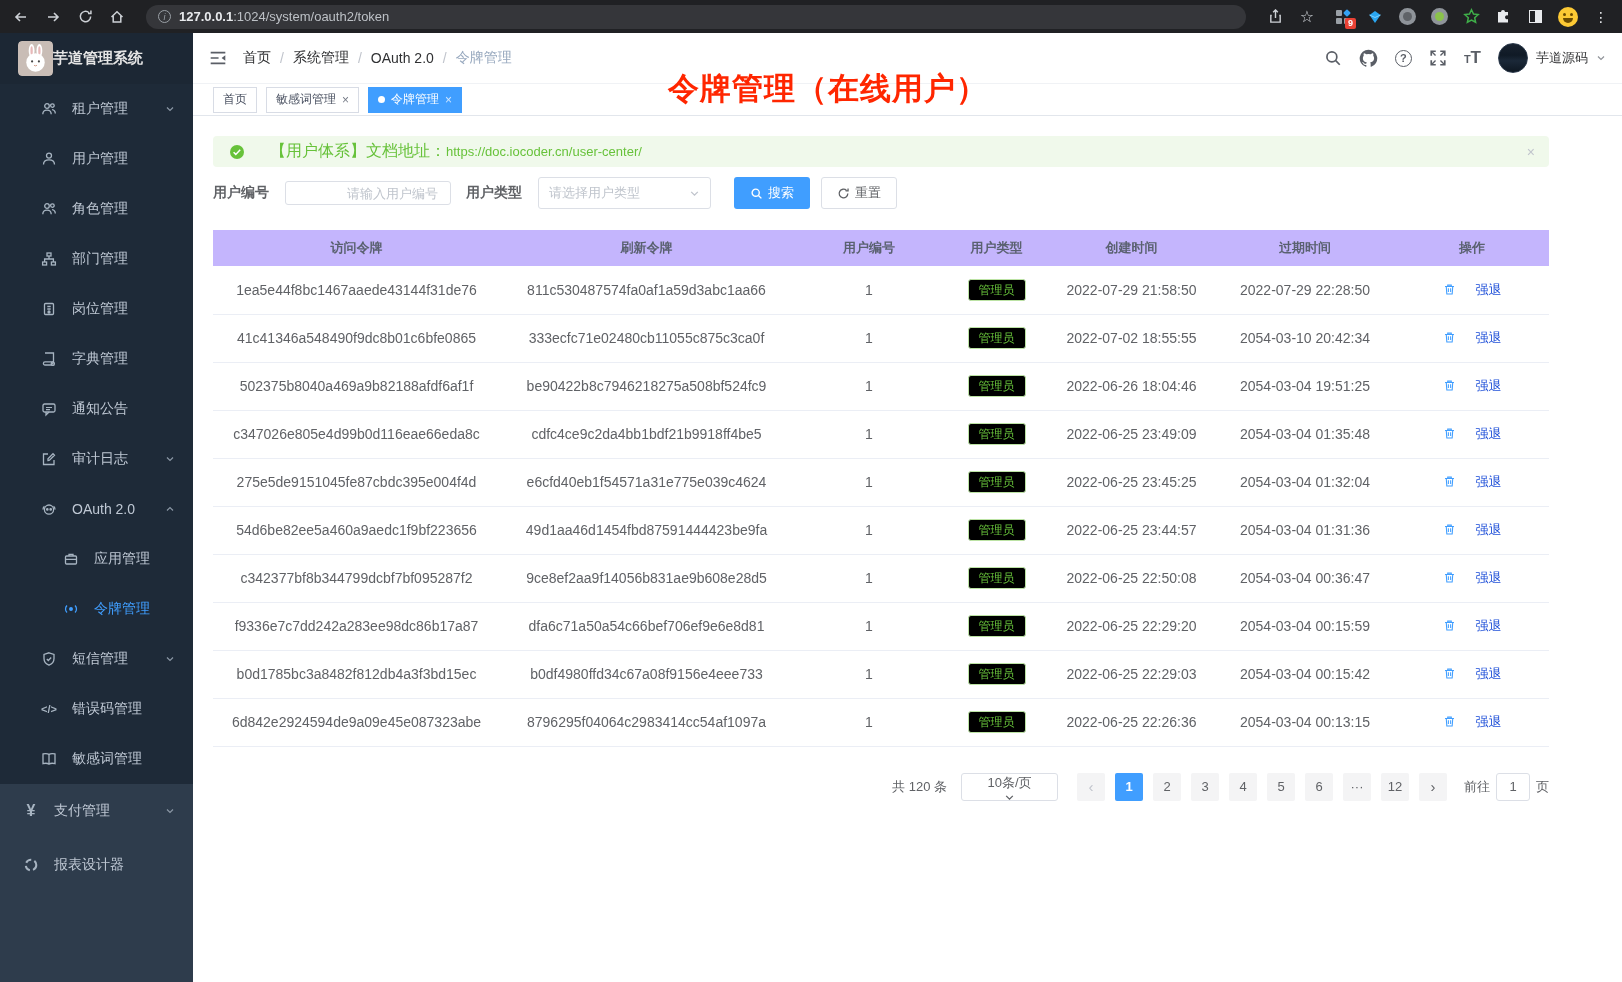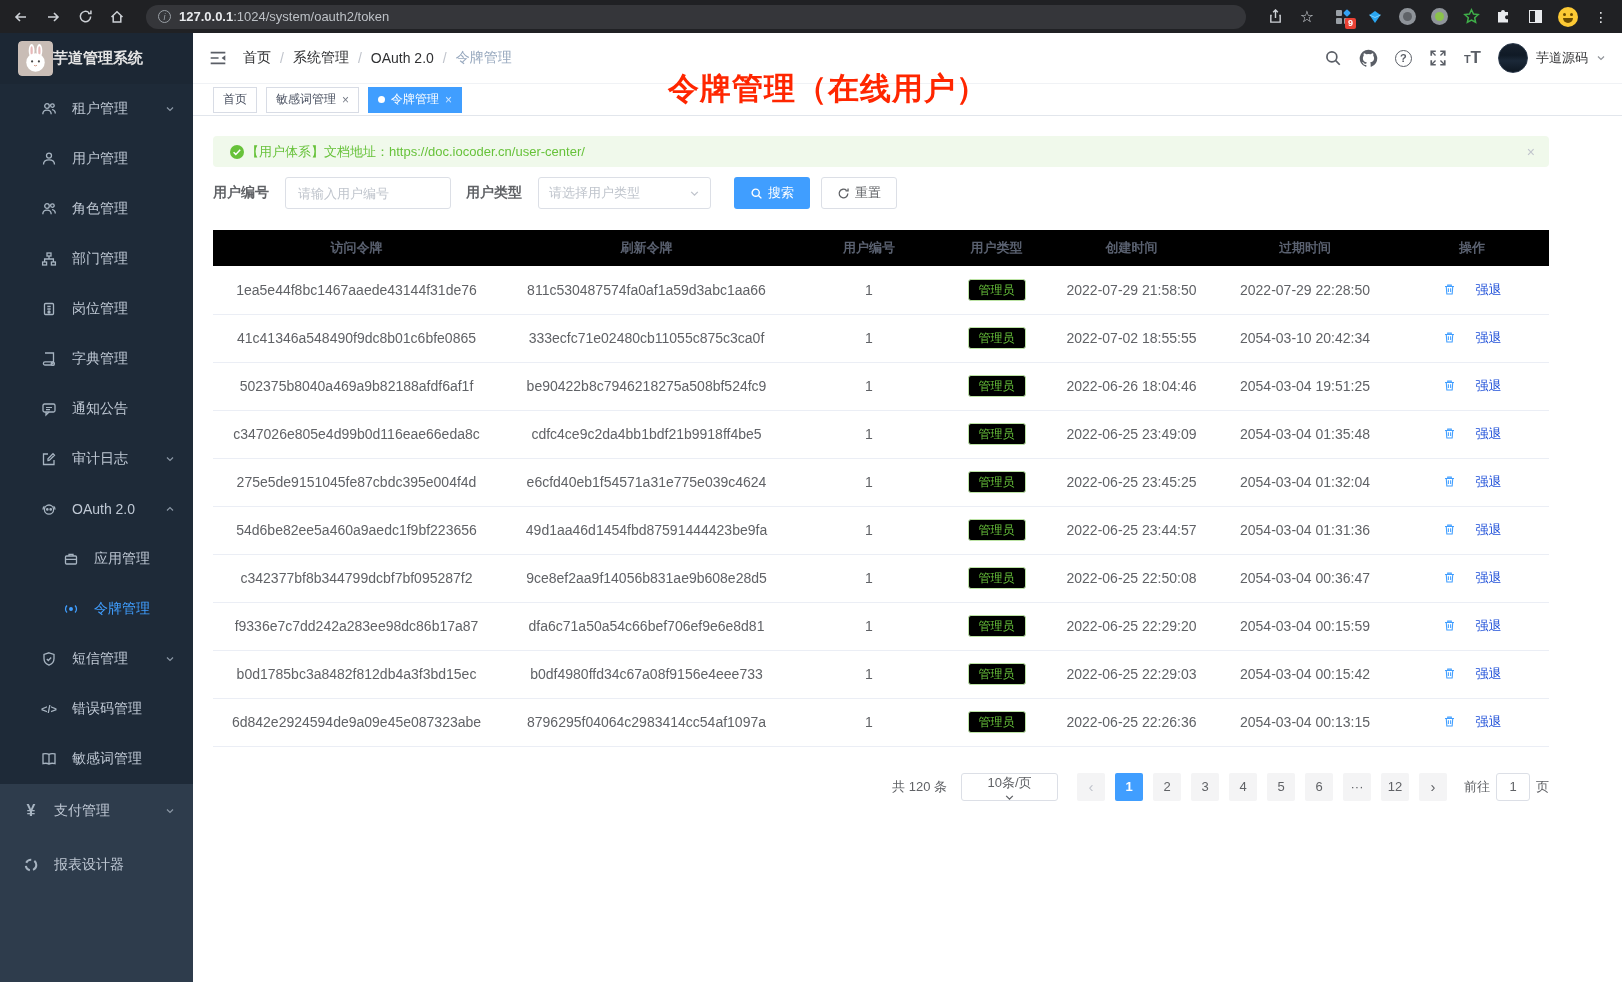--- a/index.html
+++ b/index.html
@@ -87,43 +87,43 @@
   .tag-tab.active { background:#409eff; border-color:#409eff; color:#fff; }
   .tab-dot { width:7px; height:7px; border-radius:50%; background:#fff; display:inline-block; }
   .tab-close { font-size:12px; line-height:1; opacity:.75; }
 
   
   .content { padding:20px 0 0 20px; flex:1; overflow:hidden; }
   .content-inner { width:1336px; }
 
   .alert { height:31px; background:#f0f9eb; border-radius:4px; display:flex;
     align-items:center; padding:0 16px; position:relative; }
-  .alert-text { font-size:13px; color:#67c23a; margin-left:1px; }
+  .alert-text { font-size:16px; color:#67c23a; margin-left:25px; }
   .alert-link { font-size:13px; color:#67c23a; text-decoration:none; }
   .alert-close { position:absolute; right:14px; color:#c0c4cc; font-size:14px; cursor:pointer; }
 
   .filters { display:flex; align-items:center; margin-top:10px; height:32px; }
   .f-label { font-weight:700; color:#606266; font-size:14px; margin-right:16px; white-space:nowrap; }
-  .f-input { width:166px; height:32px; border:1px solid #dcdfe6; border-radius:3px;
+  .f-input { width:166px; height:24px; border:1px solid #dcdfe6; border-radius:3px;
     padding:0 12px; font-size:13px; color:#606266; outline:none; margin-right:15px;
-    font-family:inherit; }
+    font-family:inherit;text-align:right; }
   .f-input::placeholder { color:#bfc4cc; }
   .f-select { width:173px; height:32px; border:1px solid #dcdfe6; border-radius:3px;
     display:flex; align-items:center; padding:0 10px; margin-right:12px; cursor:pointer; }
   .f-select .sel-placeholder { font-size:13px; color:#bfc4cc; flex:1; }
   .sel-caret { color:#c0c4cc; display:flex; }
   .btn { height:32px; border-radius:3px; font-size:13px; display:inline-flex; align-items:center;
     justify-content:center; gap:5px; cursor:pointer; padding:0 15px; border:1px solid transparent;
     font-family:inherit; }
   .btn-primary { background:#409eff; color:#fff; margin-left:11px; }
   .btn-plain { background:#fff; color:#606266; border-color:#dcdfe6; margin-left:11px; }
 
   
   table.data-table { width:1336px; margin-top:21px; border-collapse:collapse; table-layout:fixed; }
-  .data-table th { height:36px; background:#000000; color:#5a6170; font-size:13px;
+  .data-table th { height:36px; background:#c4b5fd; color:#5a6170; font-size:13px;
     font-weight:600; text-align:center; }
   .data-table td { height:48px; border-bottom:1px solid #ebeef5; color:#606266;
     font-size:14px; text-align:center; white-space:nowrap; overflow:hidden; }
   .tag-success { display:inline-block; padding:3px 10px; font-size:12px; color:#67c23a;
     background:#000000; border:1px solid #bce3a4; border-radius:3px; line-height:1.2; }
   .op-link { color:#1d4ed8; font-size:13px; display:inline-flex; align-items:center; gap:20px;
     cursor:pointer; text-decoration:none;justify-content:center; }
 
   
   .pagination { width:1336px; margin-top:26px; display:flex; justify-content:flex-end;

